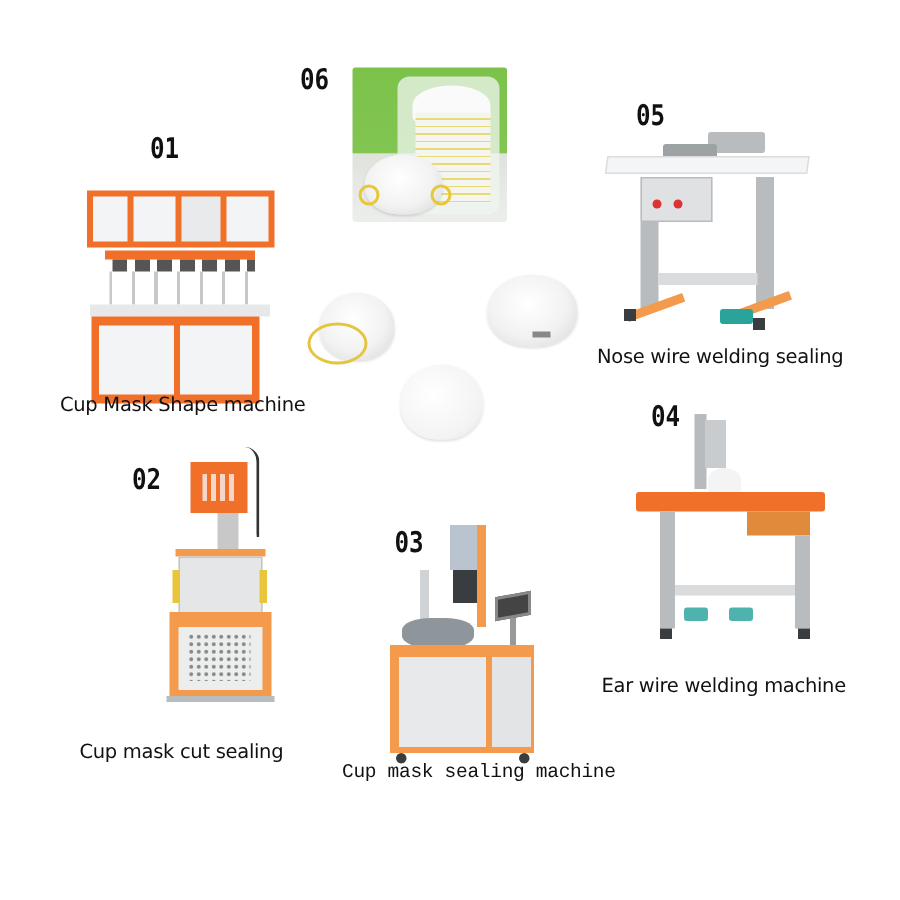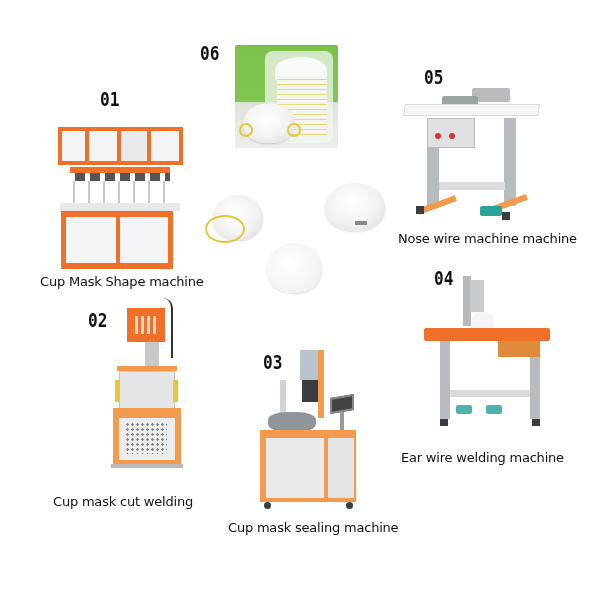--- a/index.html
+++ b/index.html
@@ -69,21 +69,21 @@
   <div class="abs orange" style="left:15px; top:42px; width:100px; height:6px;"></div>
   <div class="abs" style="left:20px; top:48px; width:95px; height:8px; background:repeating-linear-gradient(90deg,#555 0 10px,transparent 10px 15px);"></div>
   <div class="abs" style="left:18px; top:56px; width:100px; height:22px; background:repeating-linear-gradient(90deg,#c8c8c8 0 2px,transparent 2px 15px);"></div>
 
   <div class="abs" style="left:5px; top:78px; width:120px; height:8px; background:#e6e8ea;"></div>
 
   <div class="abs orange" style="left:6px; top:86px; width:112px; height:58px;"></div>
   <div class="abs white" style="left:11px; top:92px; width:50px; height:46px;"></div>
   <div class="abs white" style="left:65px; top:92px; width:48px; height:46px;"></div>
 </div>
-<div class="label" style="left:40px; top:274px;">Cup Mask Shape machine</div>
+<div class="label" style="left:40px; top:263px;">Cup Mask Shape machine</div>
 
 <div class="mask" style="left:213px; top:195px; width:50px; height:45px;"></div>
 <div class="strap" style="left:205px; top:215px; width:40px; height:28px; border-color:#e5c440;"></div>
 <div class="mask" style="left:325px; top:183px; width:60px; height:48px;"></div>
 <div class="abs" style="left:355px; top:221px; width:12px; height:4px; background:#888;"></div>
 <div class="mask" style="left:267px; top:243px; width:55px; height:50px; background:radial-gradient(ellipse at 40% 40%,#ffffff 0%,#f3f3f3 70%,#dcdcdc 100%);"></div>
 
 <div class="num" style="left:424px; top:66px;">05</div>
 <div class="abs" style="left:402px; top:88px; width:140px; height:135px;">
   <div class="abs" style="left:70px; top:0px; width:38px; height:14px; background:#b8bcbf; border-radius:2px;"></div>
@@ -94,21 +94,21 @@
   <div class="abs" style="left:47px; top:45px; width:6px; height:6px; background:#d33; border-radius:50%;"></div>
   <div class="abs greyd" style="left:25px; top:60px; width:12px; height:58px;"></div>
   <div class="abs greyd" style="left:102px; top:30px; width:12px; height:88px;"></div>
   <div class="abs grey" style="left:37px; top:94px; width:66px; height:8px;"></div>
   <div class="abs orangel" style="left:15px; top:114px; width:40px; height:6px; transform:rotate(-20deg);"></div>
   <div class="abs orangel" style="left:90px; top:112px; width:36px; height:6px; transform:rotate(-20deg);"></div>
   <div class="abs" style="left:78px; top:118px; width:22px; height:10px; background:#2aa39a; border-radius:2px;"></div>
   <div class="abs dark" style="left:14px; top:118px; width:8px; height:8px;"></div>
   <div class="abs dark" style="left:100px; top:124px; width:8px; height:8px;"></div>
 </div>
-<div class="label" style="left:398px; top:231px;">Nose wire machine machine</div>
+<div class="label" style="left:398px; top:231px;">Nose wire welding sealing</div>
 
 <div class="num" style="left:434px; top:267px;">04</div>
 <div class="abs" style="left:418px; top:272px; width:135px; height:160px;">
   <div class="abs" style="left:45px; top:4px; width:8px; height:50px; background:#b7bbbe;"></div>
   <div class="abs" style="left:52px; top:8px; width:14px; height:32px; background:#c9cccf;"></div>
   <div class="abs" style="left:54px; top:40px; width:22px; height:16px; background:#f4f4f4; border-radius:50% 50% 10% 10%;"></div>
   <div class="abs orange" style="left:6px; top:56px; width:126px; height:13px; border-radius:2px;"></div>
   <div class="abs" style="left:80px; top:69px; width:42px; height:16px; background:#e08a3c;"></div>
   <div class="abs greyd" style="left:22px; top:69px; width:10px; height:78px;"></div>
   <div class="abs greyd" style="left:112px; top:85px; width:10px; height:62px;"></div>
@@ -128,30 +128,30 @@
   <div class="abs" style="left:40px; top:44px; width:14px; height:26px; background:#c8c8c8;"></div>
   <div class="abs orangel" style="left:12px; top:68px; width:60px; height:5px;"></div>
   <div class="abs" style="left:14px; top:73px; width:56px; height:38px; background:#e4e6e8; border:1px solid #c5c5c5;"></div>
   <div class="abs" style="left:10px; top:82px; width:5px; height:22px; background:#e8c53a;"></div>
   <div class="abs" style="left:68px; top:82px; width:5px; height:22px; background:#e8c53a;"></div>
   <div class="abs orangel" style="left:8px; top:110px; width:68px; height:56px;"></div>
   <div class="abs" style="left:14px; top:120px; width:56px; height:42px; background:#eceeee;"></div>
   <div class="abs" style="left:20px; top:124px; width:42px; height:32px; background:radial-gradient(circle,#888 1px,transparent 1.5px) 0 0/5px 5px;"></div>
   <div class="abs greyd" style="left:6px; top:166px; width:72px; height:4px;"></div>
 </div>
-<div class="label" style="left:53px; top:494px;">Cup mask cut welding</div>
+<div class="label" style="left:53px; top:494px;">Cup mask cut sealing</div>
 
 <div class="num" style="left:263px; top:351px;">03</div>
 <div class="abs" style="left:258px; top:350px; width:105px; height:162px;">
   <div class="abs" style="left:42px; top:0px; width:18px; height:30px; background:#b9c4d0;"></div>
   <div class="abs orangel" style="left:60px; top:0px; width:6px; height:68px;"></div>
   <div class="abs dark" style="left:44px; top:30px; width:16px; height:22px;"></div>
   <div class="abs" style="left:22px; top:30px; width:6px; height:40px; background:#cfd3d6;"></div>
   <div class="abs" style="left:72px; top:46px; width:24px; height:16px; background:#444; border:2px solid #888; transform:skewY(-10deg);"></div>
   <div class="abs" style="left:82px; top:62px; width:4px; height:20px; background:#999;"></div>
   <div class="abs" style="left:10px; top:62px; width:48px; height:20px; background:#8f969b; border-radius:40%;"></div>
   <div class="abs orangel" style="left:2px; top:80px; width:96px; height:72px;"></div>
   <div class="abs" style="left:8px; top:88px; width:58px; height:60px; background:#e8e9ea;"></div>
   <div class="abs" style="left:70px; top:88px; width:26px; height:60px; background:#e2e4e5;"></div>
   <div class="abs dark" style="left:6px; top:152px; width:7px; height:7px; border-radius:50%;"></div>
   <div class="abs dark" style="left:88px; top:152px; width:7px; height:7px; border-radius:50%;"></div>
 </div>
-<div class="label" style="left:228px; top:520px;">Cup mask sealing machine</div>
+<div class="label" style="left:228px; top:507px;font-family:Liberation Mono, monospace;">Cup mask sealing machine</div>
 
 </body></html>

